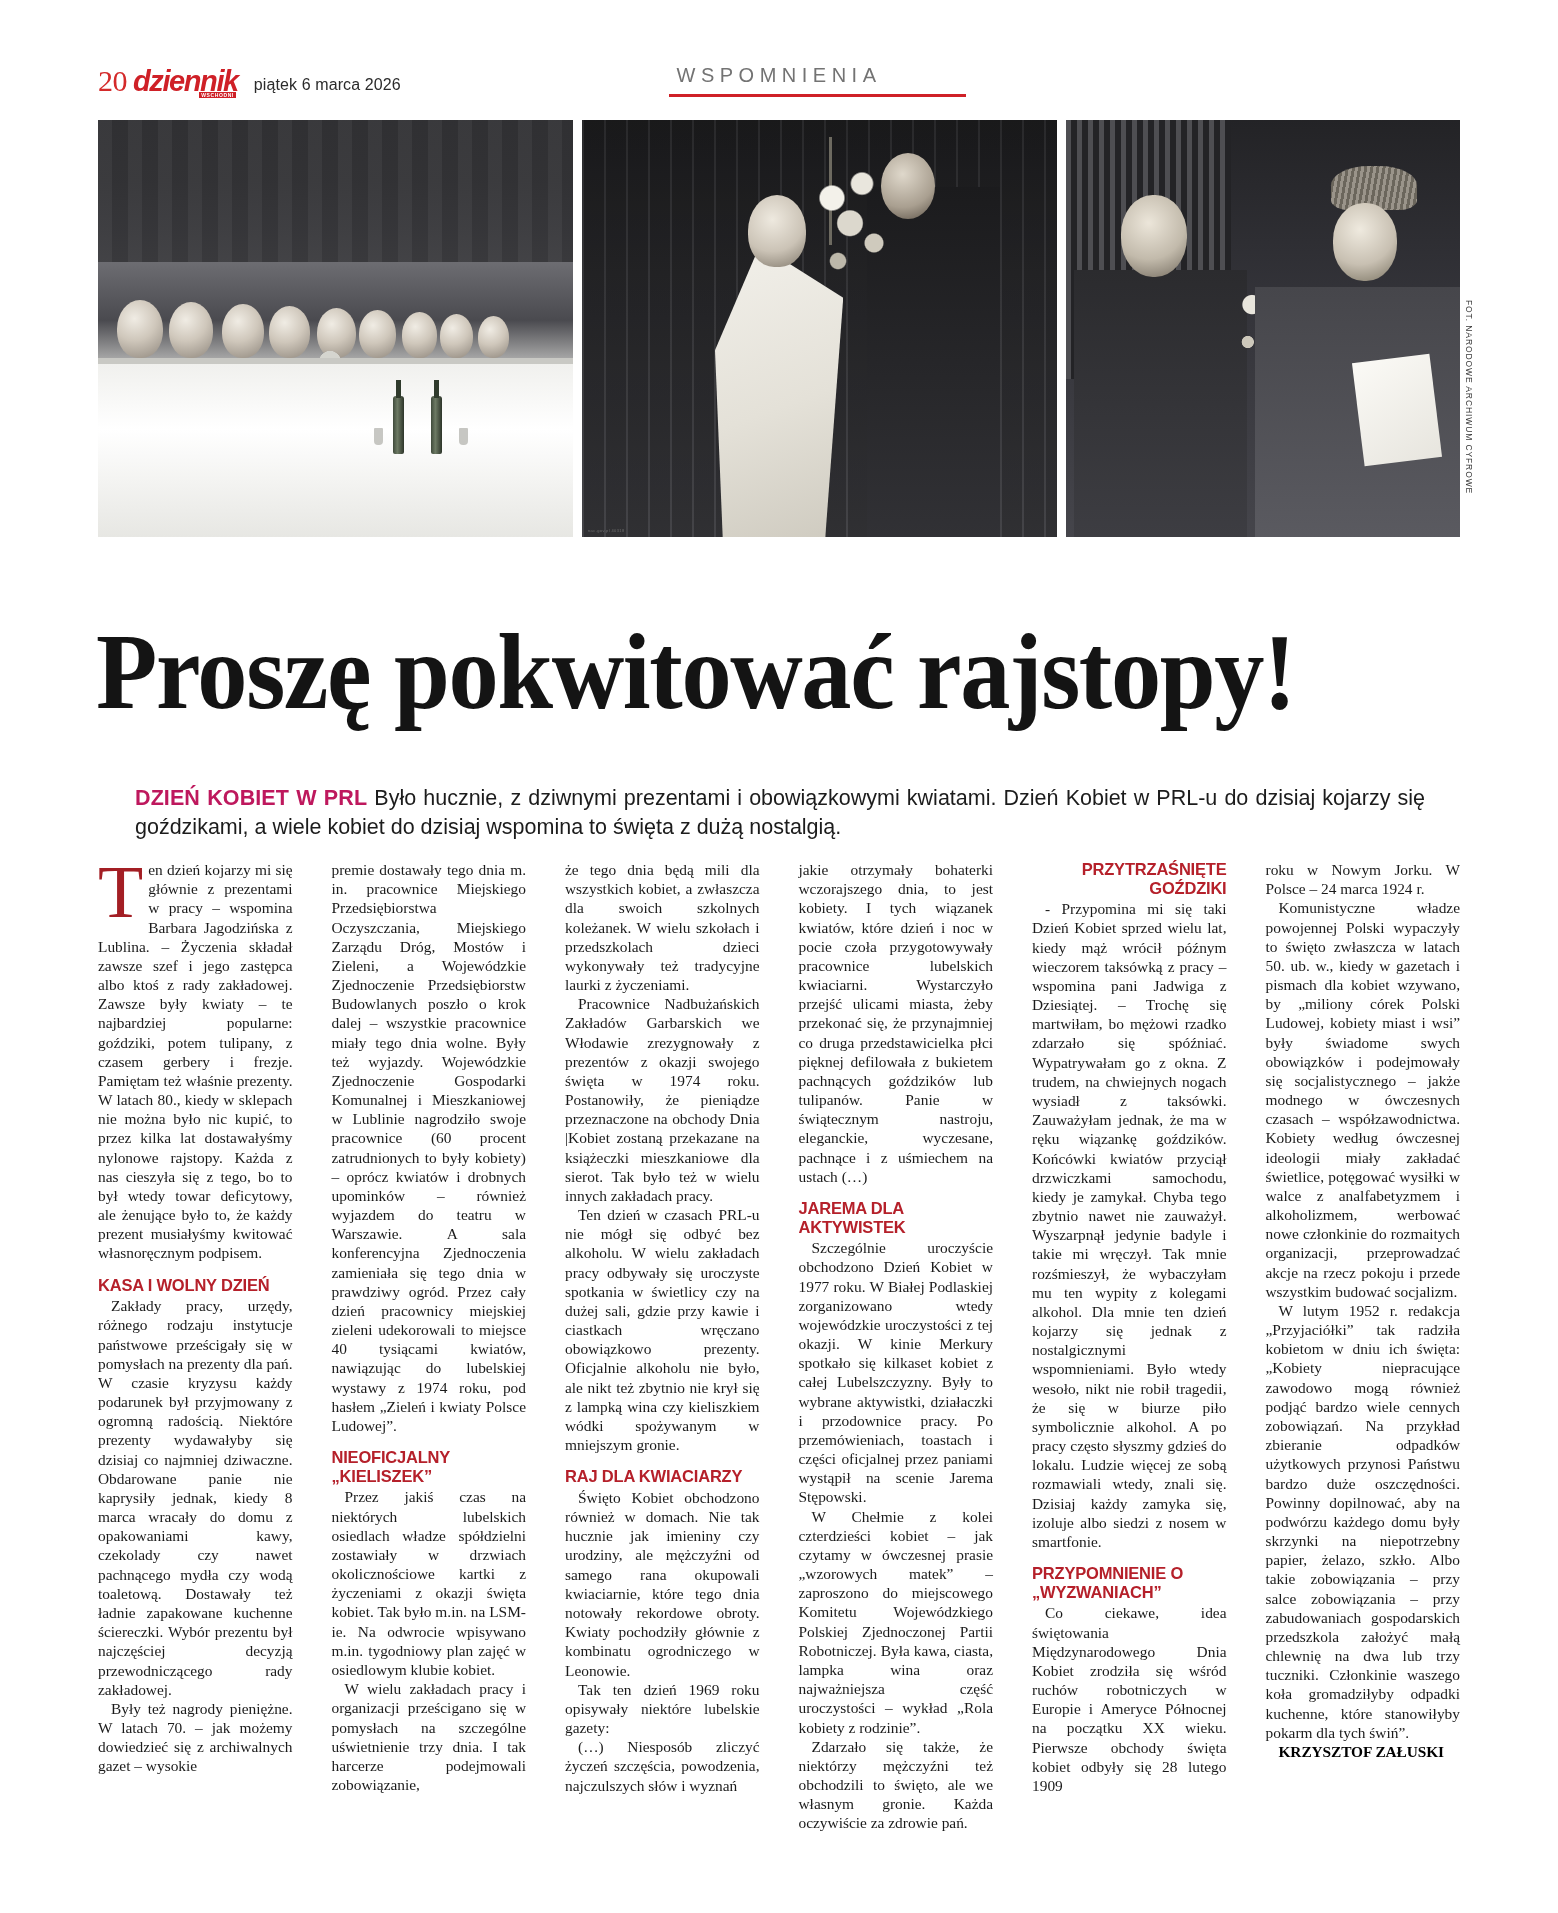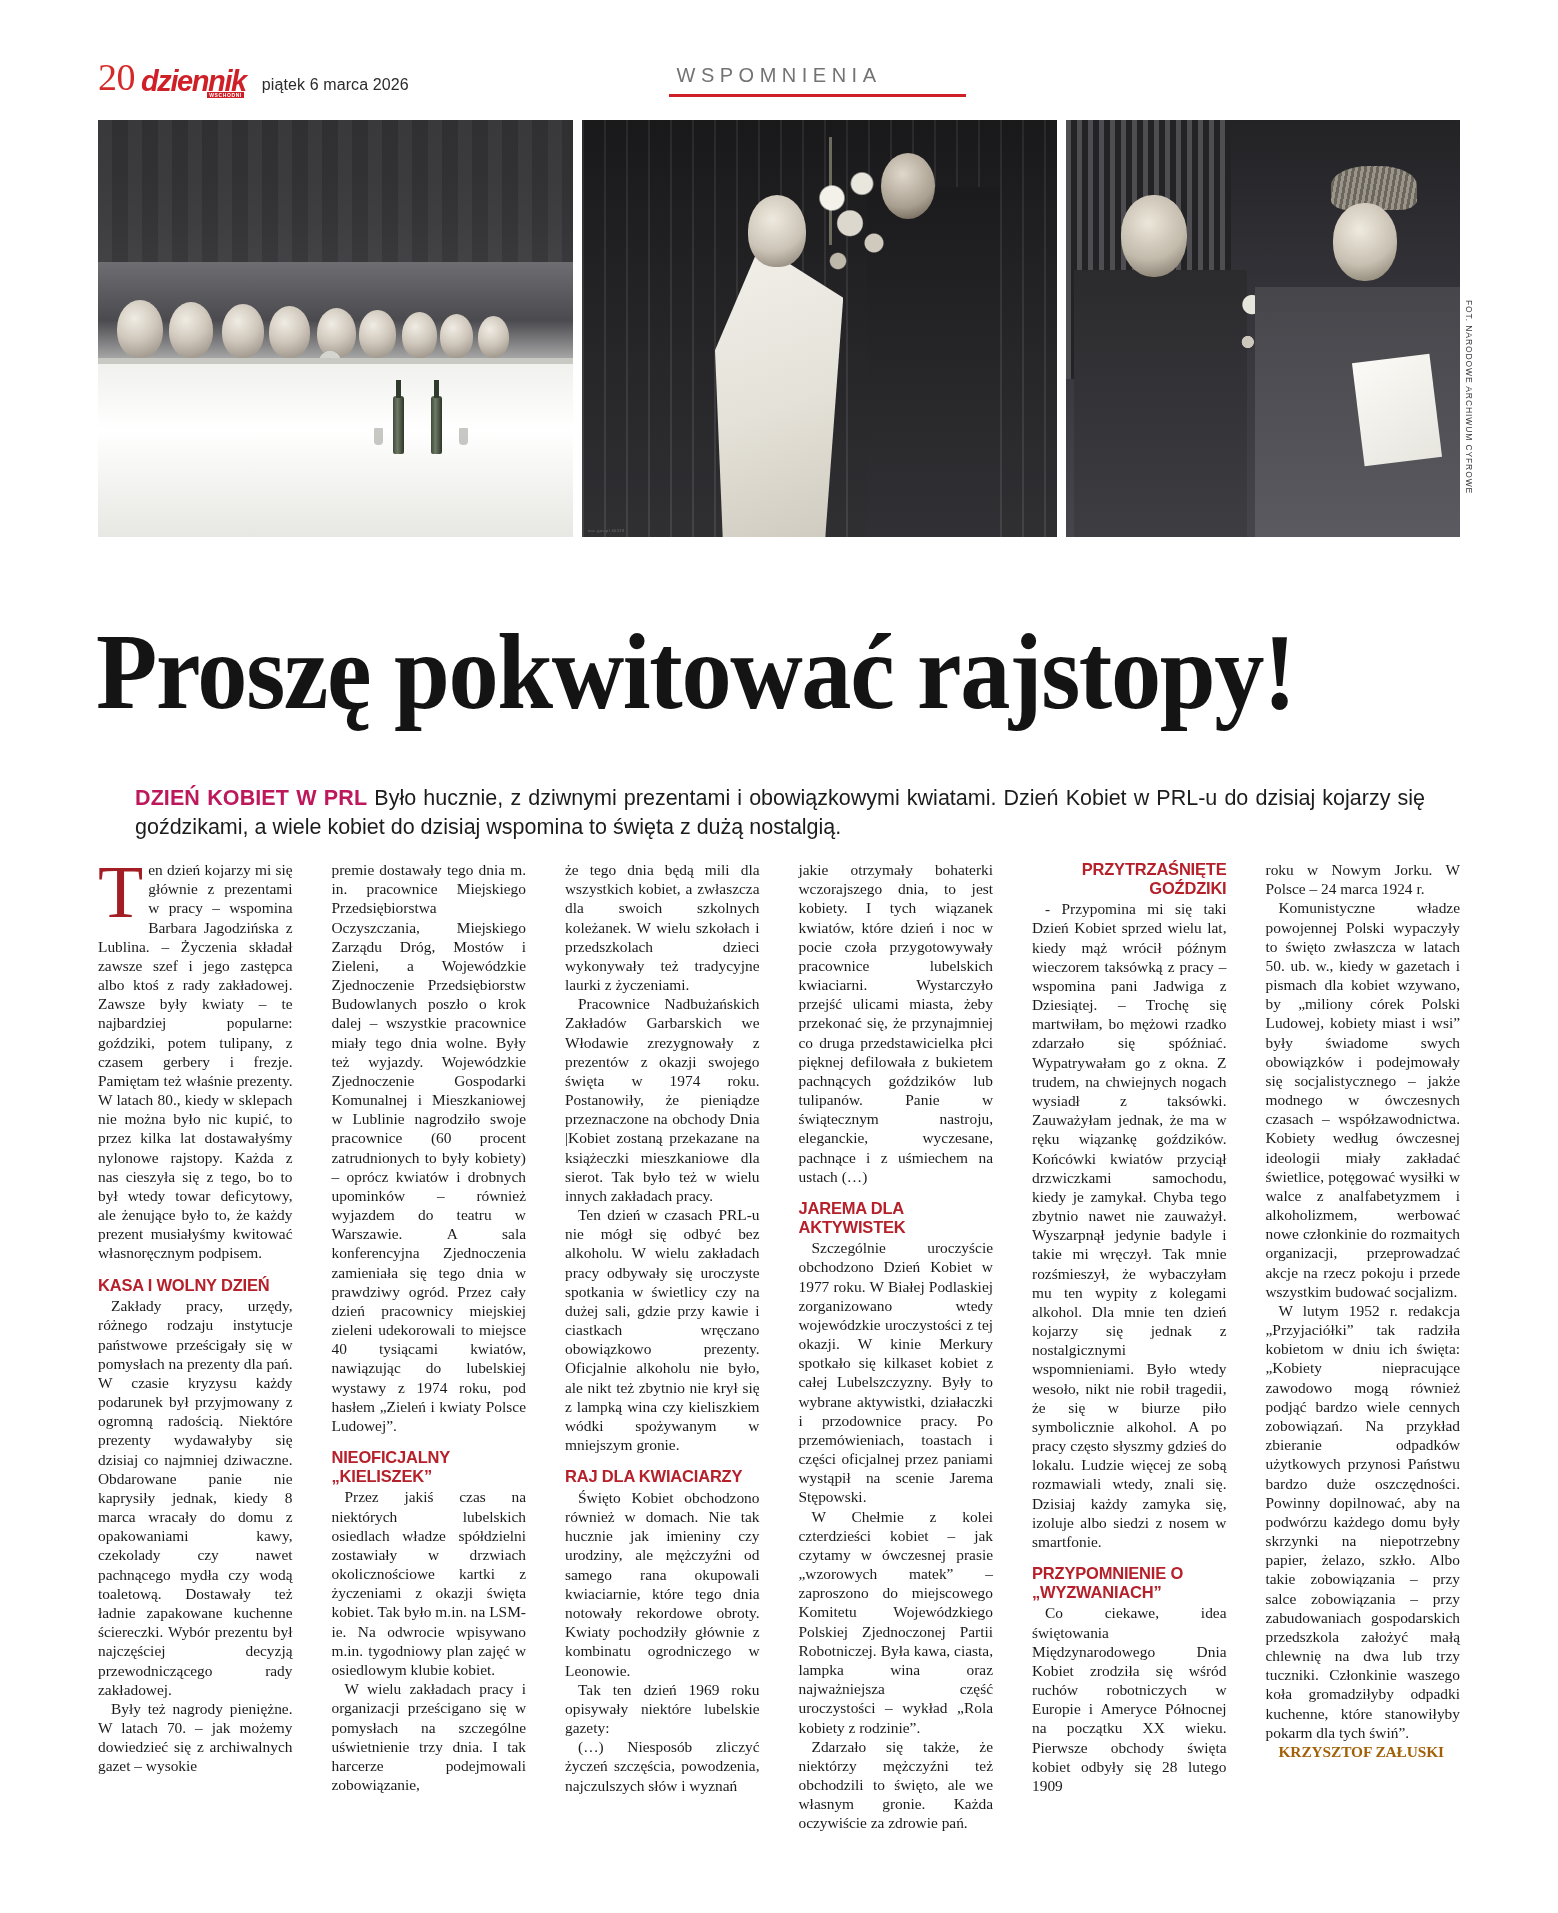--- a/index.html
+++ b/index.html
@@ -18,21 +18,21 @@
     padding:0;
   }
 
   
   .masthead{
     position:absolute; left:98px; top:62px; right:98px; height:34px;
     display:flex; align-items:flex-end; gap:0;
   }
   .folio{
     font-family:"Liberation Serif", serif;
-    font-size:38px; line-height:1;
+    font-size:30px; line-height:1;
     color:#d42a2a; letter-spacing:-0.5px;
     margin-right:6px;
     font-weight:400;
   }
   .logo-wrap{position:relative; margin-right:16px;}
   .logo{
     font-family:"Liberation Sans", sans-serif;
     font-weight:700; font-style:italic;
     font-size:29px; line-height:1;
     color:#cf2027; letter-spacing:-1.4px;
@@ -208,21 +208,21 @@
     margin:4px 5px 0 0;
   }
   .byline{
     margin-top:12px;
     font-family:"Liberation Sans", sans-serif;
     font-weight:700;
     font-size:14px;
     letter-spacing:-0.1px;
     text-align:right;
     text-indent:0;
-    color:#a16207;
+    color:#000000;
   }
 </style>
 </head>
 <body>
 
 <div class="page">
 
   <div class="masthead">
     <span class="folio">20</span>
     <span class="logo-wrap">

